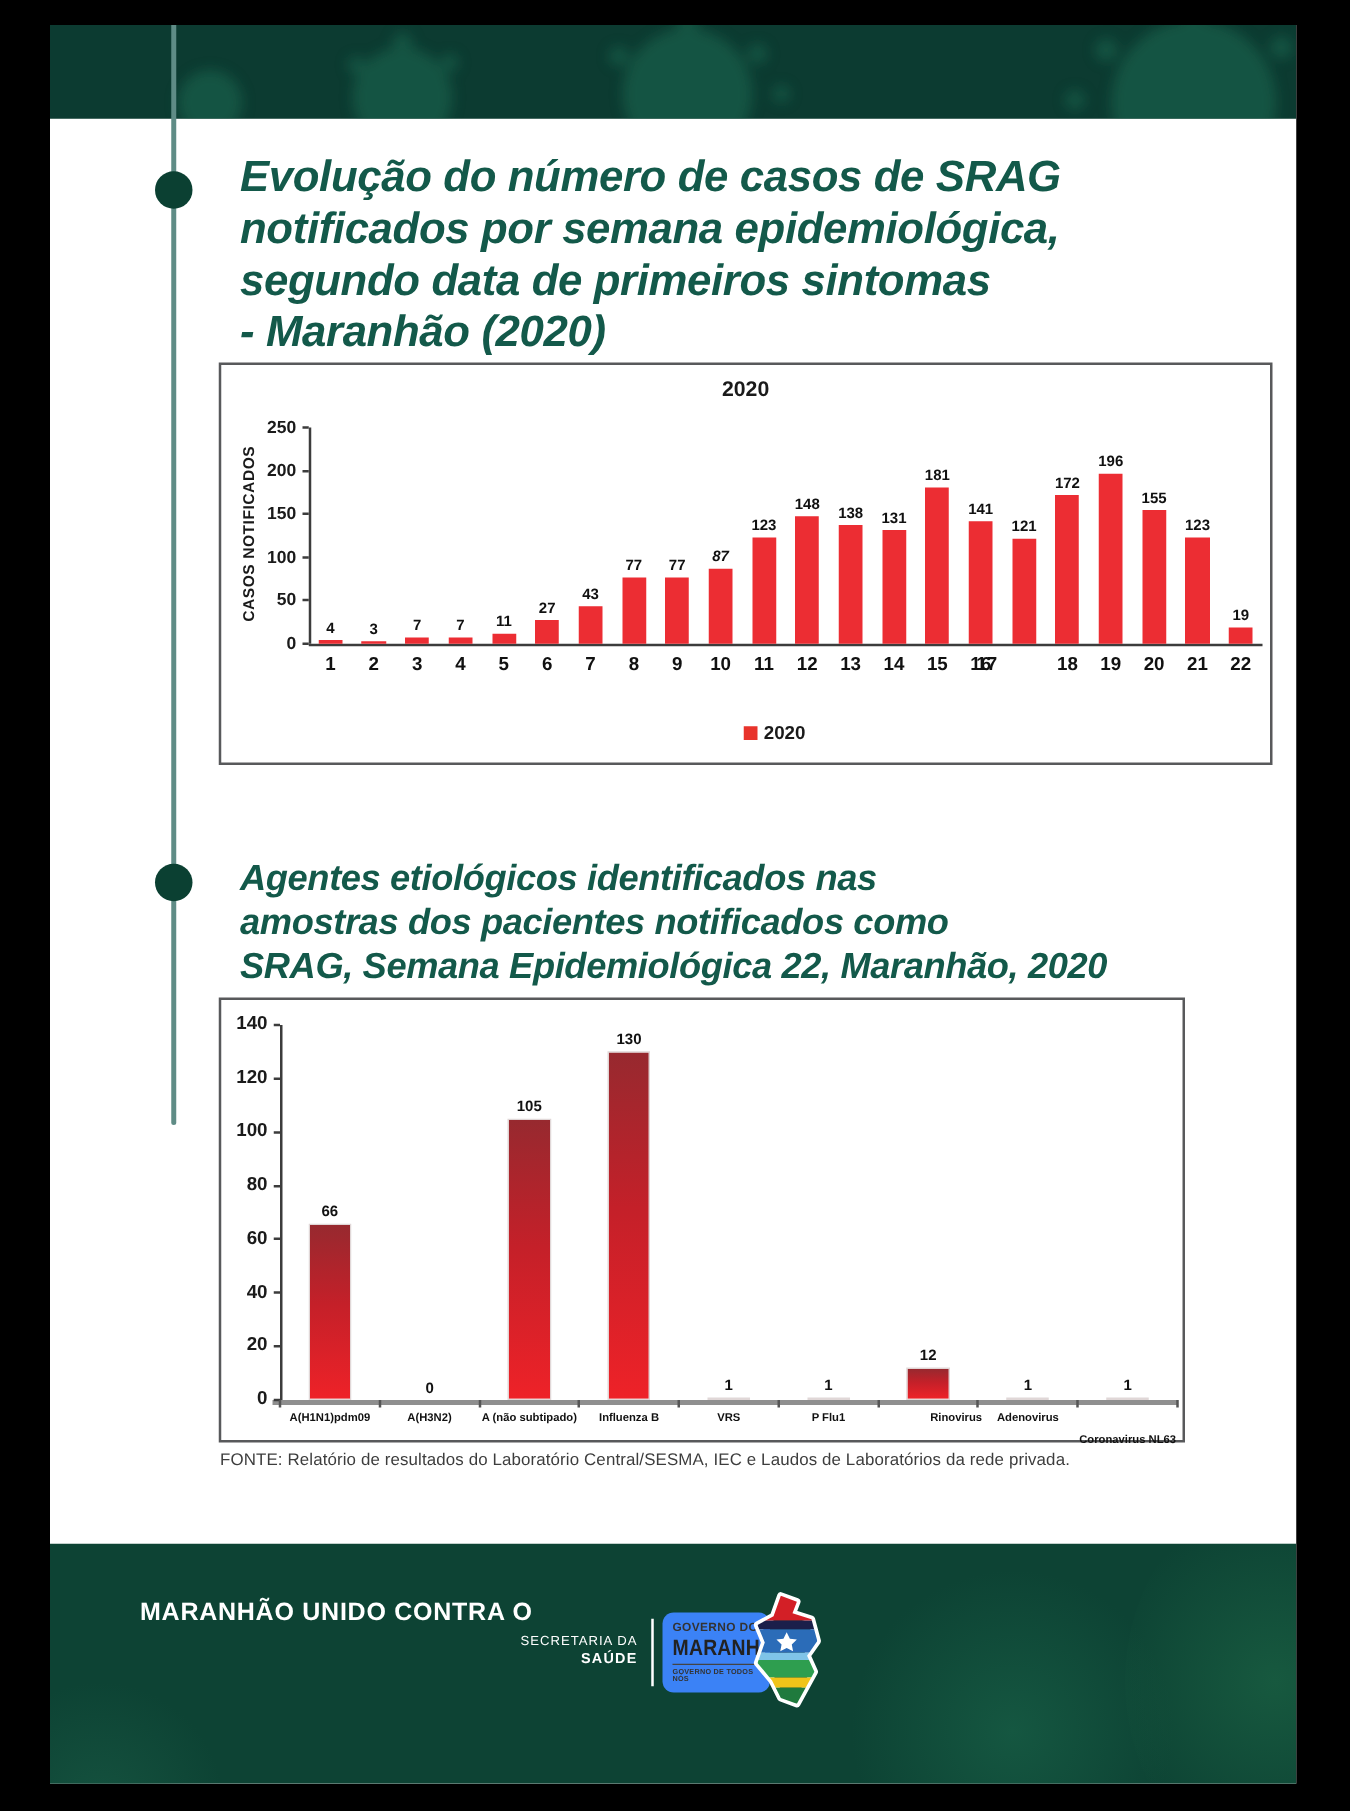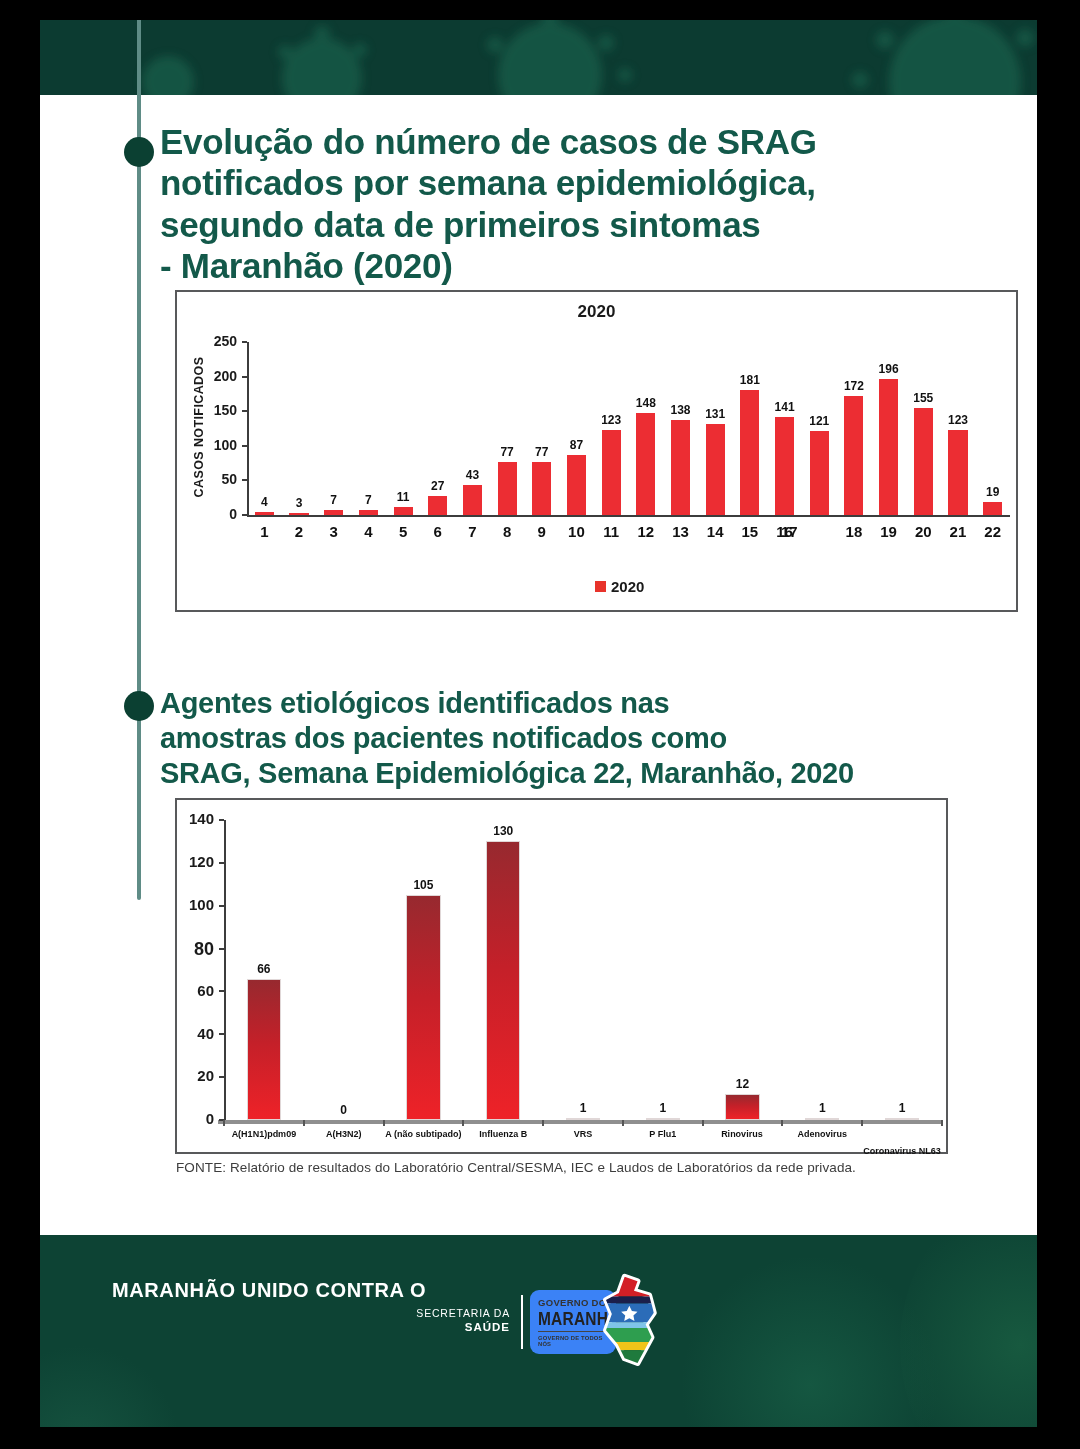--- a/index.html
+++ b/index.html
@@ -7,21 +7,21 @@
   .poster { position:absolute; left:40px; top:20px; width:997px; height:1407px; background:#ffffff; overflow:hidden; }
 
   .header-band { position:absolute; left:0; top:0; width:997px; height:75px; background:#0c3b31; overflow:hidden; }
   .footer-band { position:absolute; left:0; top:1215px; width:997px; height:192px; background:#0d4334; overflow:hidden; }
 
   .vline { position:absolute; left:97px; top:0; width:4px; height:880px; background:#5f8c86; border-radius:0 0 3px 3px; }
   .bullet { position:absolute; width:30px; height:30px; border-radius:50%; background:#0b4032; }
   #bullet1 { left:84px; top:117px; }
   #bullet2 { left:84px; top:671px; }
 
-  .sec-title { position:absolute; left:120px; color:#13594a; font-weight:800; white-space:pre-line; letter-spacing:-0.3px; }
+  .sec-title { position:absolute; left:152px; color:#13594a; font-weight:800; white-space:pre-line; letter-spacing:-0.3px;font-style:italic; }
   #title1 { top:101px; font-size:35px; line-height:1.18; width:840px; }
   #title2 { top:666px; font-size:29px; line-height:1.2; width:840px; }
 
   .chartbox { position:absolute; background:#fff; border:2px solid #58595b; }
   #chart1 { left:135px; top:270px; width:843px; height:322px; }
   #chart2 { left:135px; top:778px; width:773px; height:356px; }
 
   .chart-title { position:absolute; top:10px; left:0; right:0; text-align:center; font-size:17px; font-weight:bold; color:#1a1a1a; }
   .ylabel-rot { position:absolute; left:-78px; top:128px; width:200px; text-align:center; transform:rotate(-90deg); font-size:12.5px; font-weight:bold; color:#1a1a1a; letter-spacing:0.4px; }
   .xlabel { position:absolute; text-align:center; font-size:13.5px; font-weight:bold; color:#1a1a1a; letter-spacing:0.3px; }
@@ -144,21 +144,21 @@
       <div class="bar bar-flat" style="left: 285.894px; top: 193px; width: 19.075px; height: 30px;"></div>
       <div class="bar-value" style="left: 255.432px; width: 80px; top: 176px; font-size: 12px;">43</div>
       <div class="xcat-label" style="left: 278.091px; width: 34.6818px; top: 231px; font-size: 15px;">7</div>
       <div class="bar bar-flat" style="left: 320.576px; top: 170px; width: 19.075px; height: 53px;"></div>
       <div class="bar-value" style="left: 290.114px; width: 80px; top: 153px; font-size: 12px;">77</div>
       <div class="xcat-label" style="left: 312.773px; width: 34.6818px; top: 231px; font-size: 15px;">8</div>
       <div class="bar bar-flat" style="left: 355.258px; top: 170px; width: 19.075px; height: 53px;"></div>
       <div class="bar-value" style="left: 324.795px; width: 80px; top: 153px; font-size: 12px;">77</div>
       <div class="xcat-label" style="left: 347.455px; width: 34.6818px; top: 231px; font-size: 15px;">9</div>
       <div class="bar bar-flat" style="left: 389.94px; top: 163px; width: 19.075px; height: 60px;"></div>
-      <div class="bar-value" style="left: 359.477px; width: 80px; top: 146px; font-size: 12px;">87</div>
+      <div class="bar-value" style="left: 359.477px; width: 80px; top: 146px; font-size: 12px; font-style: italic;">87</div>
       <div class="xcat-label" style="left: 382.136px; width: 34.6818px; top: 231px; font-size: 15px;">10</div>
       <div class="bar bar-flat" style="left: 424.622px; top: 138px; width: 19.075px; height: 85px;"></div>
       <div class="bar-value" style="left: 394.159px; width: 80px; top: 121px; font-size: 12px;">123</div>
       <div class="xcat-label" style="left: 416.818px; width: 34.6818px; top: 231px; font-size: 15px;">11</div>
       <div class="bar bar-flat" style="left: 459.303px; top: 121px; width: 19.075px; height: 102px;"></div>
       <div class="bar-value" style="left: 428.841px; width: 80px; top: 104px; font-size: 12px;">148</div>
       <div class="xcat-label" style="left: 451.5px; width: 34.6818px; top: 231px; font-size: 15px;">12</div>
       <div class="bar bar-flat" style="left: 493.985px; top: 128px; width: 19.075px; height: 95px;"></div>
       <div class="bar-value" style="left: 463.523px; width: 80px; top: 111px; font-size: 12px;">138</div>
       <div class="xcat-label" style="left: 486.182px; width: 34.6818px; top: 231px; font-size: 15px;">13</div>
@@ -195,21 +195,21 @@
       <div class="axis-y" style="left: 47px; top: 20px; height: 300px;"></div>
       <div class="baseline-thick" style="left: 41px; top: 320px; width: 724px;"></div>
       <div class="ytick-label" style="left: 0px; width: 37px; top: 310.25px; font-size: 15px;">0</div>
       <div class="ytick-mark" style="left: 42px; top: 319px; width: 5px;"></div>
       <div class="ytick-label" style="left: 0px; width: 37px; top: 267.393px; font-size: 15px;">20</div>
       <div class="ytick-mark" style="left: 42px; top: 276.143px; width: 5px;"></div>
       <div class="ytick-label" style="left: 0px; width: 37px; top: 224.536px; font-size: 15px;">40</div>
       <div class="ytick-mark" style="left: 42px; top: 233.286px; width: 5px;"></div>
       <div class="ytick-label" style="left: 0px; width: 37px; top: 181.679px; font-size: 15px;">60</div>
       <div class="ytick-mark" style="left: 42px; top: 190.429px; width: 5px;"></div>
-      <div class="ytick-label" style="left: 0px; width: 37px; top: 138.821px; font-size: 18px;">80</div>
+      <div class="ytick-label" style="left: 0px; width: 37px; top: 138.821px; font-size: 15px;">80</div>
       <div class="ytick-mark" style="left: 42px; top: 147.571px; width: 5px;"></div>
       <div class="ytick-label" style="left: 0px; width: 37px; top: 95.9643px; font-size: 15px;">100</div>
       <div class="ytick-mark" style="left: 42px; top: 104.714px; width: 5px;"></div>
       <div class="ytick-label" style="left: 0px; width: 37px; top: 53.1071px; font-size: 15px;">120</div>
       <div class="ytick-mark" style="left: 42px; top: 61.8571px; width: 5px;"></div>
       <div class="ytick-label" style="left: 0px; width: 37px; top: 10.25px; font-size: 15px;">140</div>
       <div class="ytick-mark" style="left: 42px; top: 19px; width: 5px;"></div>
       <div class="bar bar-grad" style="left: 69.7367px; top: 179px; width: 34.3044px; height: 141px;"></div>
       <div class="bar-value" style="left: 46.8889px; width: 80px; top: 162px; font-size: 12px;">66</div>
       <div class="xcat-label" style="left: 47px; width: 79.7778px; top: 329px; font-size: 9px;">A(H1N1)pdm09</div>
@@ -222,21 +222,21 @@
       <div class="bar-value" style="left: 286.222px; width: 80px; top: 24px; font-size: 12px;">130</div>
       <div class="xcat-label" style="left: 286.333px; width: 79.7778px; top: 329px; font-size: 9px;">Influenza B</div>
       <div class="bar bar-grad" style="left: 388.848px; top: 318px; width: 34.3044px; height: 2px;"></div>
       <div class="bar-value" style="left: 366px; width: 80px; top: 301px; font-size: 12px;">1</div>
       <div class="xcat-label" style="left: 366.111px; width: 79.7778px; top: 329px; font-size: 9px;">VRS</div>
       <div class="bar bar-grad" style="left: 468.626px; top: 318px; width: 34.3044px; height: 2px;"></div>
       <div class="bar-value" style="left: 445.778px; width: 80px; top: 301px; font-size: 12px;">1</div>
       <div class="xcat-label" style="left: 445.889px; width: 79.7778px; top: 329px; font-size: 9px;">P Flu1</div>
       <div class="bar bar-grad" style="left: 548.403px; top: 294px; width: 34.3044px; height: 26px;"></div>
       <div class="bar-value" style="left: 525.556px; width: 80px; top: 277px; font-size: 12px;">12</div>
-      <div class="xcat-label" style="left: 525px; width: 79.7778px; top: 329px; font-size: 9px;">Rinovirus</div>
+      <div class="xcat-label" style="left: 548px; width: 79.7778px; top: 329px; font-size: 9px;">Rinovirus</div>
       <div class="bar bar-grad" style="left: 628.181px; top: 318px; width: 34.3044px; height: 2px;"></div>
       <div class="bar-value" style="left: 605.333px; width: 80px; top: 301px; font-size: 12px;">1</div>
       <div class="xcat-label" style="left: 605.444px; width: 79.7778px; top: 329px; font-size: 9px;">Adenovirus</div>
       <div class="bar bar-grad" style="left: 707.959px; top: 318px; width: 34.3044px; height: 2px;"></div>
       <div class="bar-value" style="left: 685.111px; width: 80px; top: 301px; font-size: 12px;">1</div>
       <div class="xcat-label" style="left: 685.222px; width: 79.7778px; top: 329px; font-size: 9px; margin-top: 17px;">Coronavirus NL63</div>
       <div class="xtick-mark" style="left: 46px; top: 320px; height: 6px;"></div>
       <div class="xtick-mark" style="left: 125.778px; top: 320px; height: 6px;"></div>
       <div class="xtick-mark" style="left: 205.556px; top: 320px; height: 6px;"></div>
       <div class="xtick-mark" style="left: 285.333px; top: 320px; height: 6px;"></div>

